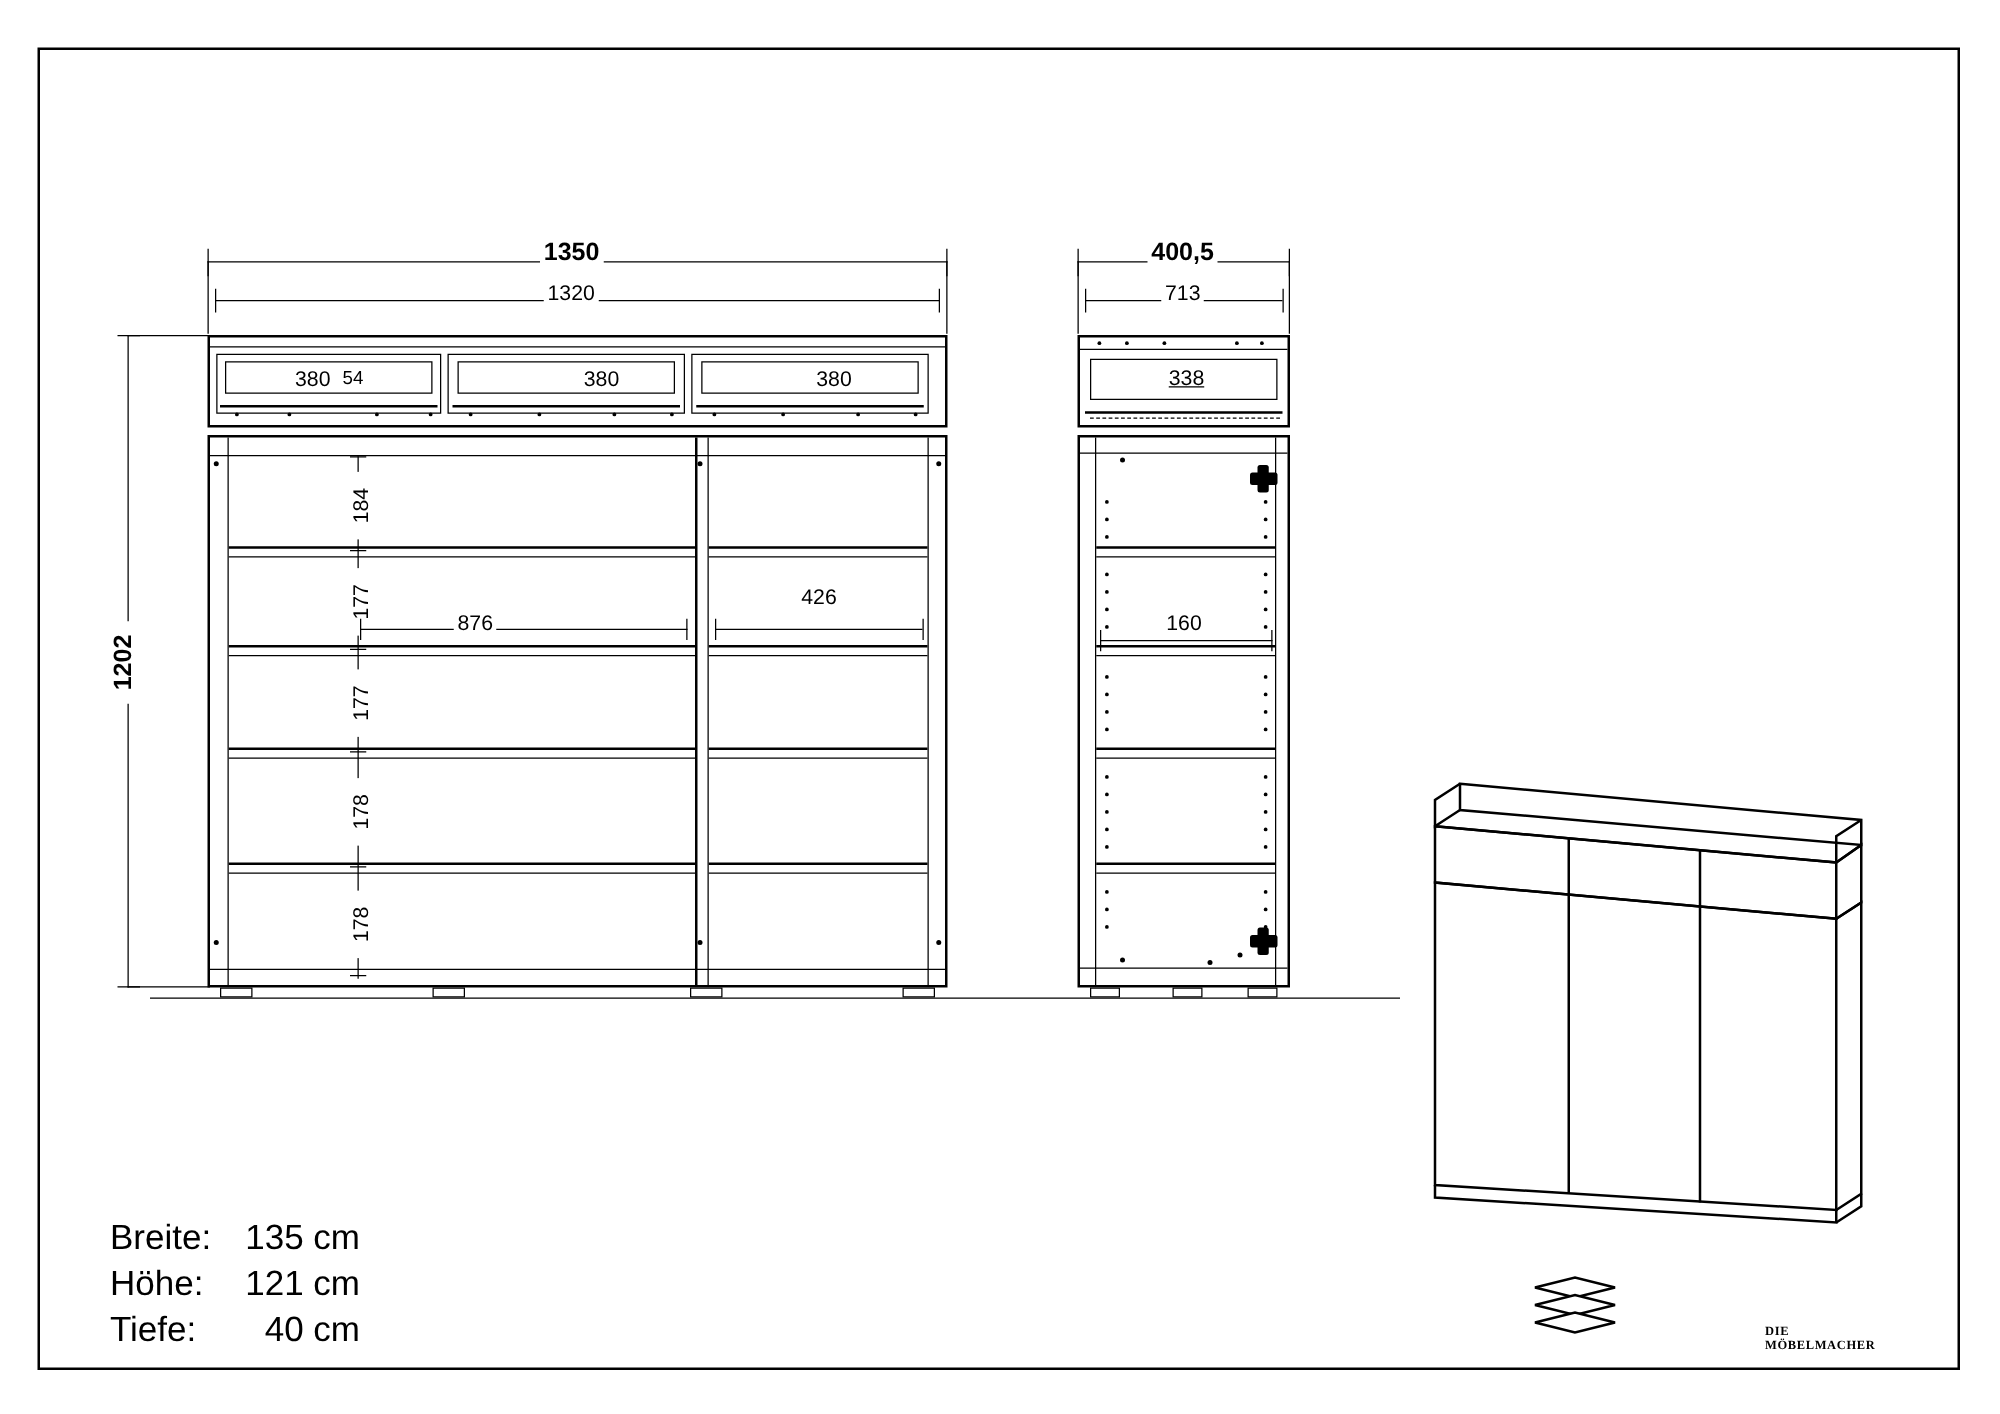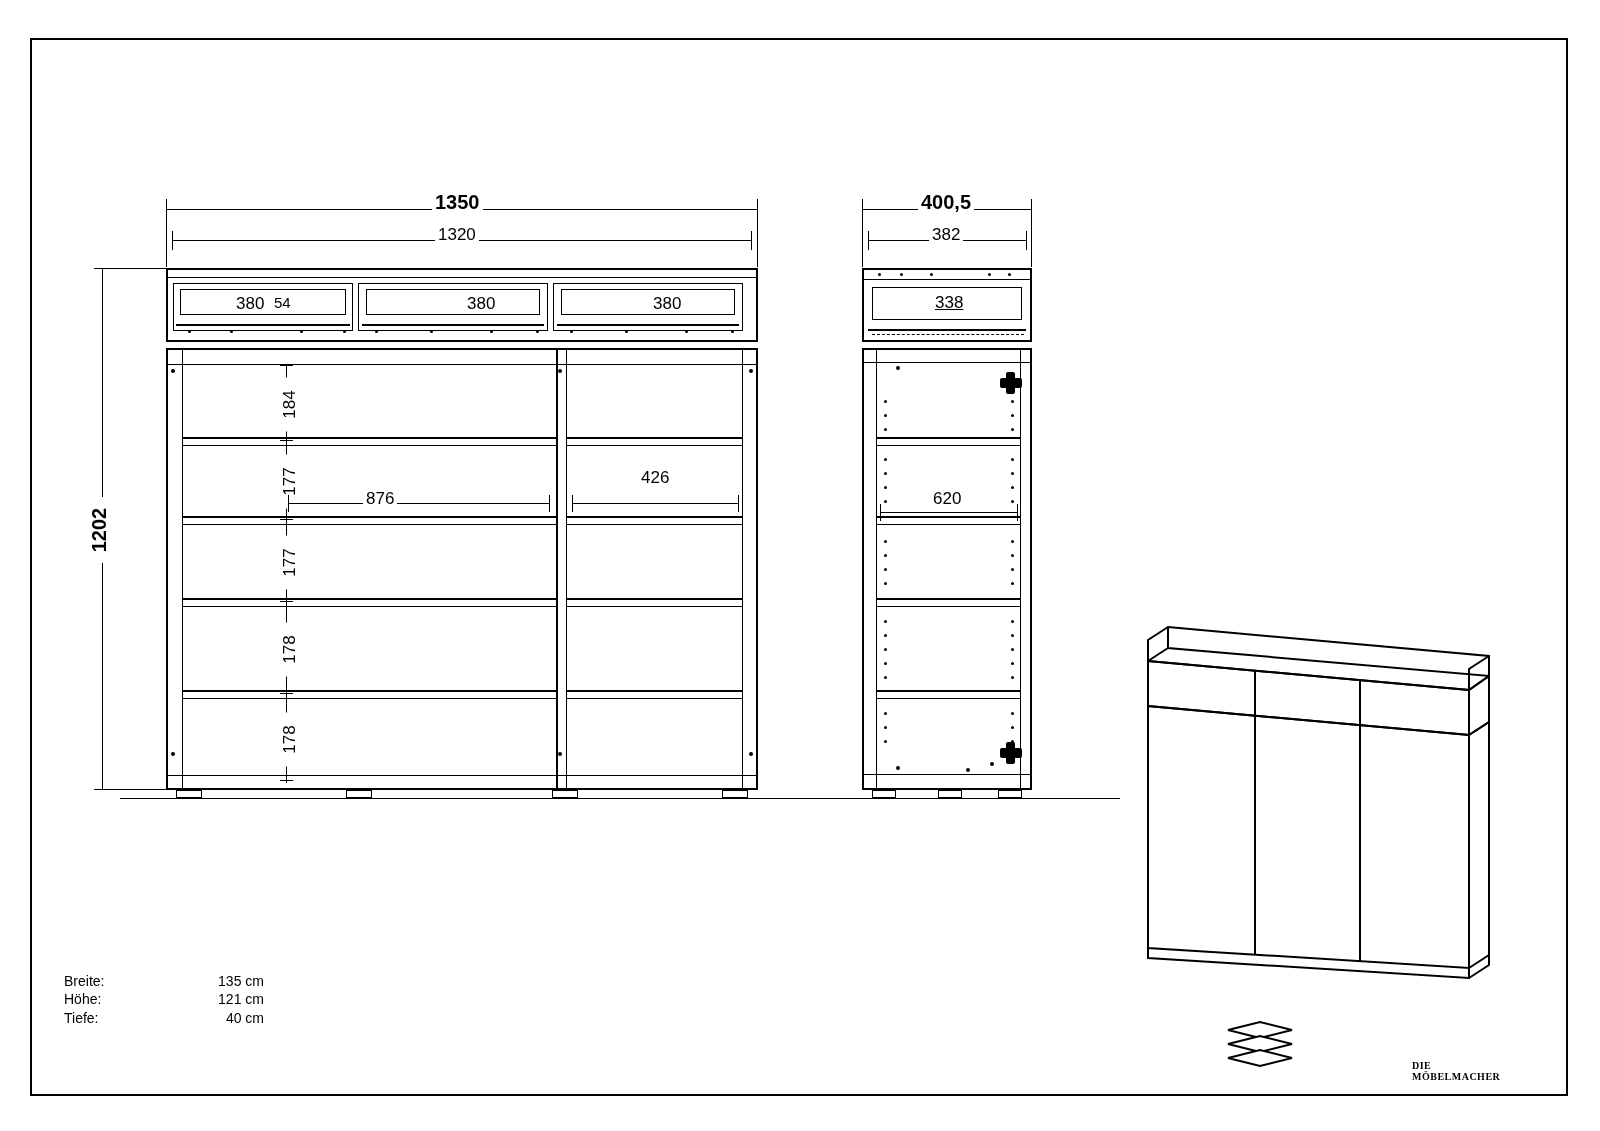--- a/index.html
+++ b/index.html
@@ -71,22 +71,23 @@
     background: #000;
   }
   .title {
     position: absolute;
     font-size: 27px;
     font-weight: bold;
     letter-spacing: 0.3px;
   }
   .specs {
     position: absolute;
-    font-size: 14px;
+    font-size: 28px;
     line-height: 1.32;
+    margin-left: 24px;
   }
   .specs table { border-collapse: collapse; }
   .specs td { padding: 0 0 0 0; vertical-align: top; }
   .specs td.lbl { width: 108px; }
   .specs td.val { text-align: right; width: 92px; }
   .logo-wrap {
     position: absolute;
     left: 1222px;
     top: 1020px;
     width: 270px;
@@ -264,21 +265,21 @@
     <div class="ln h1" style="left:862px; top:209px; width:170px;"></div>
     <div class="tick" style="left:862px; top:199px; height:22px;"></div>
     <div class="tick" style="left:1031px; top:199px; height:22px;"></div>
     <div class="dim-label bold" style="left:918px; top:192px;">400,5</div>
     <div class="ln v1" style="left:862px; top:209px; height:58px;"></div>
     <div class="ln v1" style="left:1031px; top:209px; height:58px;"></div>
 
     <div class="ln h1" style="left:868px; top:240px; width:158px;"></div>
     <div class="tick" style="left:868px; top:231px; height:19px;"></div>
     <div class="tick" style="left:1026px; top:231px; height:19px;"></div>
-    <div class="dim-label" style="left:929px; top:226px;">382</div>
+    <div class="dim-label" style="left:929px; top:226px;">713</div>
 
     <div class="box2" style="left:862px; top:268px; width:170px; height:74px;"></div>
     <div class="ln h1" style="left:864px; top:279px; width:166px;"></div>
     <div class="box" style="left:872px; top:287px; width:150px; height:33px;"></div>
     <div class="ln h2" style="left:868px; top:329px; width:158px;"></div>
     <div class="dim-label" style="left:932px; top:294px;text-decoration:underline;">338</div>
 
     <div style="position:absolute;left:872px;top:334px;width:152px;height:0;border-top:1px dashed #000;"></div>
 
     <div class="dotsm" style="left:878px; top:273px;"></div>
@@ -298,21 +299,21 @@
     <div class="ln h2" style="left:877px; top:516px; width:143px;"></div>
     <div class="ln h1" style="left:877px; top:524px; width:143px;"></div>
     <div class="ln h2" style="left:877px; top:598px; width:143px;"></div>
     <div class="ln h1" style="left:877px; top:606px; width:143px;"></div>
     <div class="ln h2" style="left:877px; top:690px; width:143px;"></div>
     <div class="ln h1" style="left:877px; top:698px; width:143px;"></div>
 
     <div class="ln h1" style="left:880px; top:512px; width:138px;"></div>
     <div class="tick" style="left:880px; top:504px; height:17px;"></div>
     <div class="tick" style="left:1017px; top:504px; height:17px;"></div>
-    <div class="dim-label" style="left:930px; top:490px;">620</div>
+    <div class="dim-label" style="left:930px; top:490px;">160</div>
 
     <div class="dotsm" style="left:884px; top:400px;"></div>
     <div class="dotsm" style="left:884px; top:414px;"></div>
     <div class="dotsm" style="left:884px; top:428px;"></div>
     <div class="dotsm" style="left:884px; top:458px;"></div>
     <div class="dotsm" style="left:884px; top:472px;"></div>
     <div class="dotsm" style="left:884px; top:486px;"></div>
     <div class="dotsm" style="left:884px; top:500px;"></div>
     <div class="dotsm" style="left:884px; top:540px;"></div>
     <div class="dotsm" style="left:884px; top:554px;"></div>

